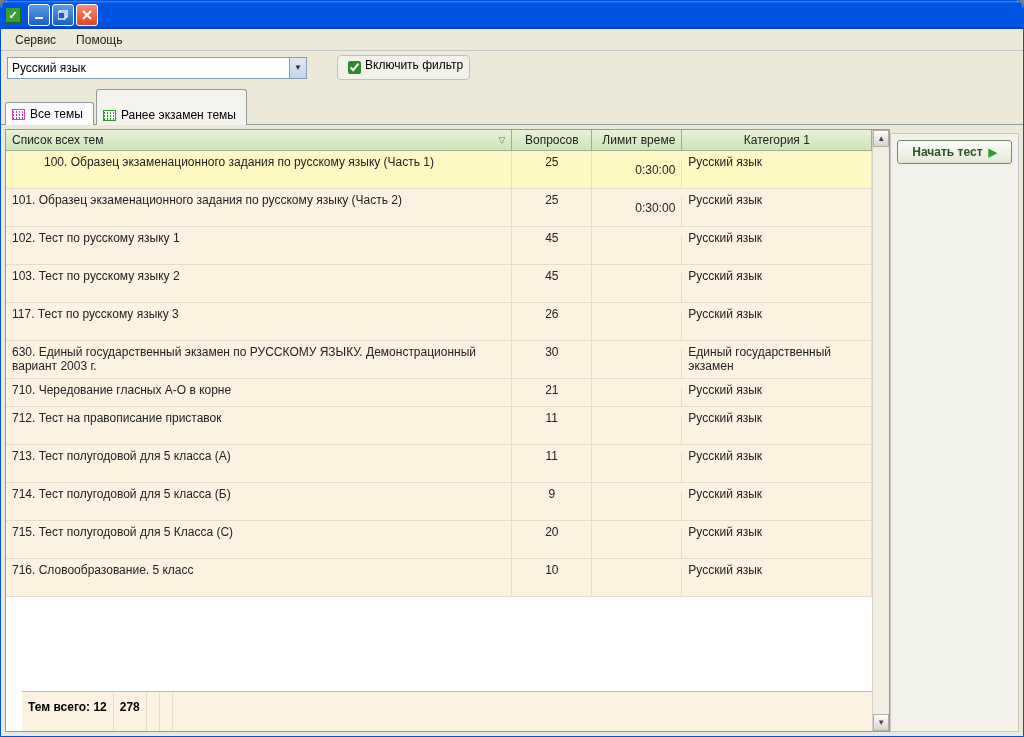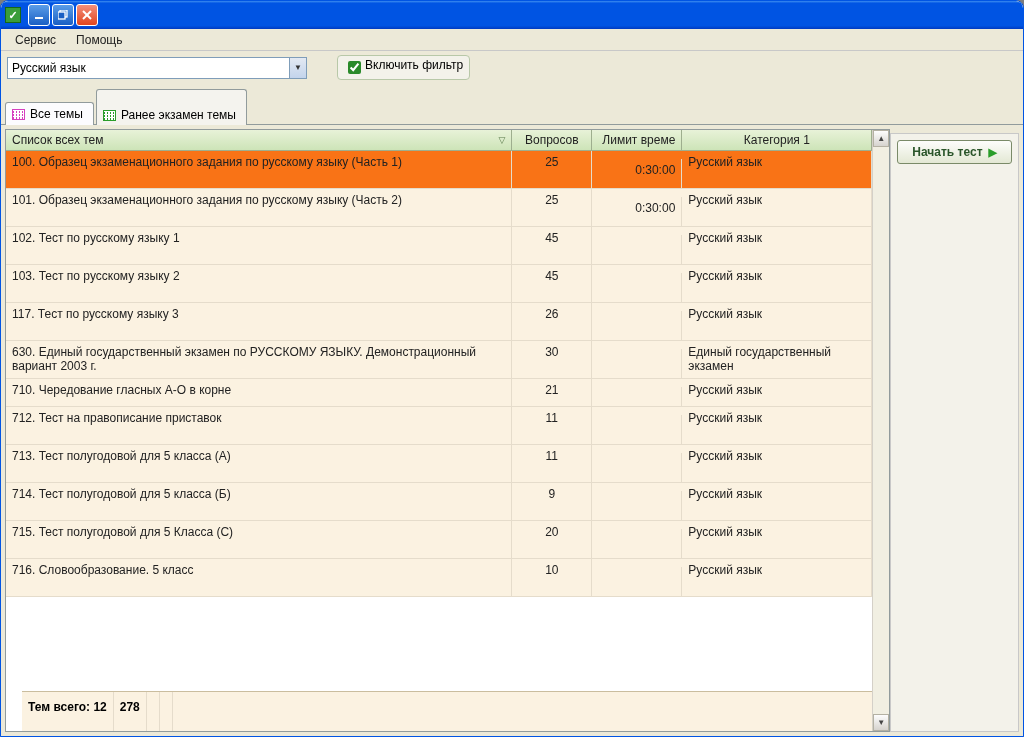--- a/index.html
+++ b/index.html
@@ -126,21 +126,21 @@
   .col.c3 { width: 90px; justify-content: flex-end; }
   .col.c4 { width: 190px; }
   .grid-body {
     flex: 1; overflow-y: auto;
   }
   .row {
     display: flex; min-height: 38px;
     border-bottom: 1px solid #e5dccb;
     background: #fbf2e1;
   }
-  .row.selected { background: #f97316; }
+  .row.selected { background: #fef9c3; padding-left: 32px; }
   .row .cell {
     border-right: 1px solid #e5dccb;
     padding: 4px 6px; color: #222;
   }
   .row .cell.c1 { flex: 1; }
   .row .cell.c2 { width: 80px; text-align: center; }
   .row .cell.c3 { width: 90px; text-align: right; margin-top: 8px; }
   .row .cell.c4 { width: 190px; }
   .row-small { min-height: 28px; }
   .footer-row {

